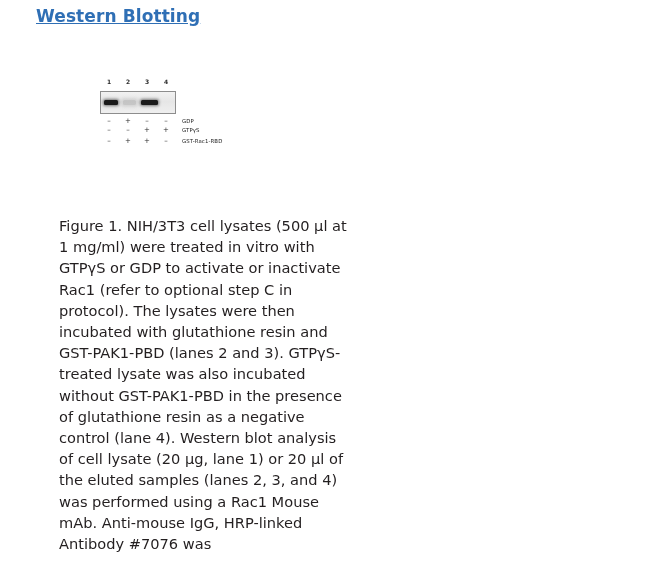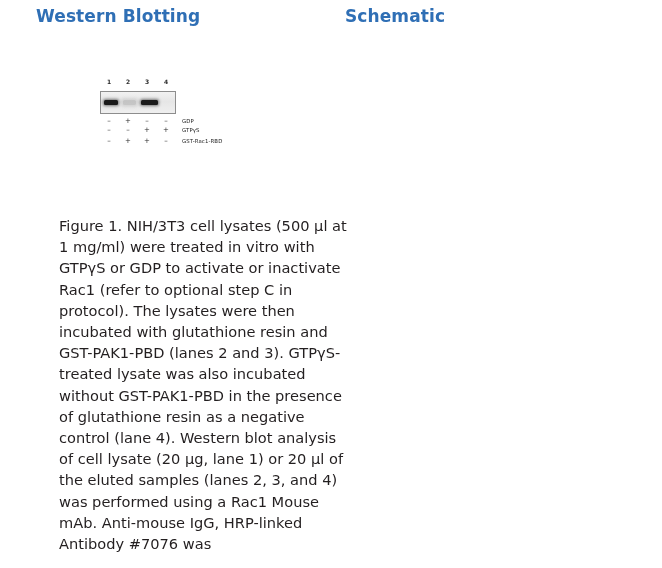--- a/index.html
+++ b/index.html
@@ -17,20 +17,21 @@
 
   .col { position: absolute; top: 0; }
   .col-left  { left: 0;   width: 336px; }
   .col-right { left: 336px; width: 326px; }
 
   .heading {
     font-size: 17px;
     font-weight: bold;
     color: #2f6fb5;
     letter-spacing: 0.1px;
+    text-decoration: underline;
   }
   .heading-left  { margin: 6px 0 0 36px; }
   .heading-right { margin: 6px 0 0 9px; }
 
   .body-text {
     position: absolute;
     font-size: 14.6px;
     line-height: 21.2px;
     color: #231f20;
   }
@@ -124,19 +125,14 @@
           <span class="sign" style="left:62px">–</span>
           <span class="row-label">GST-Rac1-RBD</span>
         </div>
 
       </div>
     </div>
 
     <div class="body-text body-left">Figure 1. NIH/3T3 cell lysates (500 µl at 1 mg/ml) were treated in vitro with GTPγS or GDP to activate or inactivate Rac1 (refer to optional step C in protocol). The lysates were then incubated with glutathione resin and GST-PAK1-PBD (lanes 2 and 3). GTPγS-treated lysate was also incubated without GST-PAK1-PBD in the presence of glutathione resin as a negative control (lane 4). Western blot analysis of cell lysate (20 µg, lane 1) or 20 µl of the eluted samples (lanes 2, 3, and 4) was performed using a Rac1 Mouse mAb. Anti-mouse IgG, HRP-linked Antibody #7076 was</div>
   </div>
 
-  <div class="col col-right">
-
-    <div class="heading heading-right">Schematic</div>
-
-  </div>
 
 </div>
 
 </body></html>

